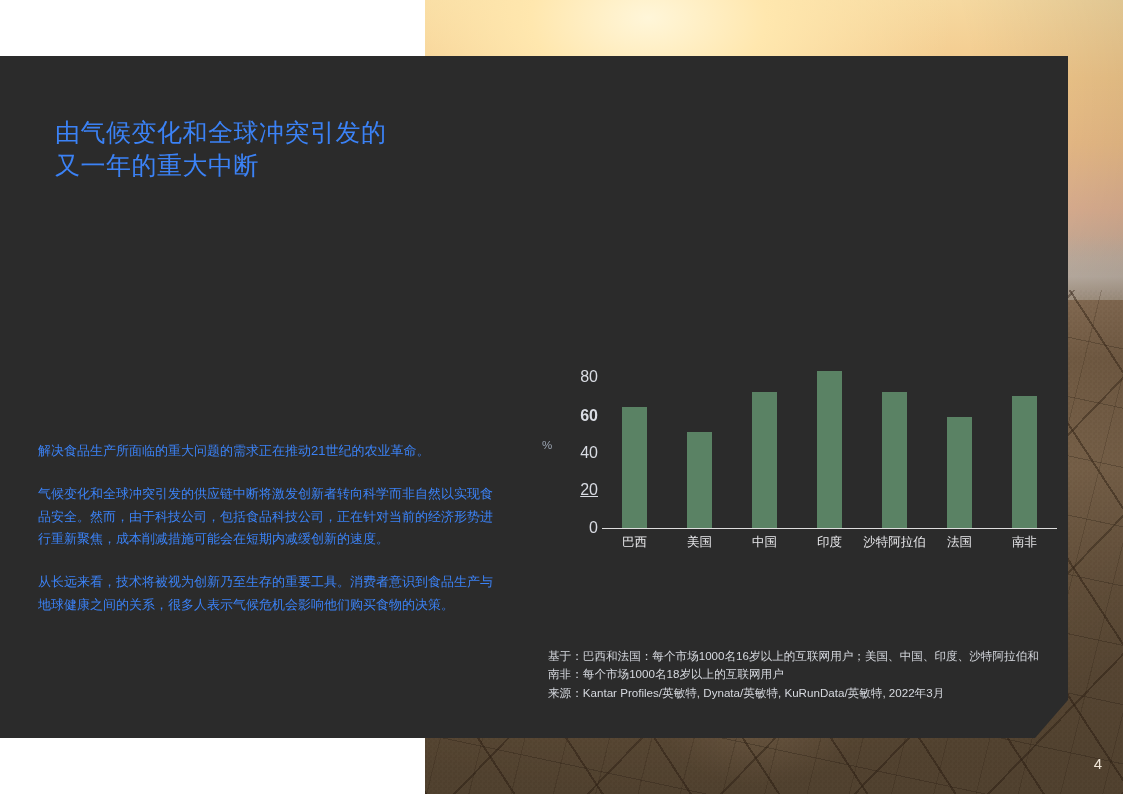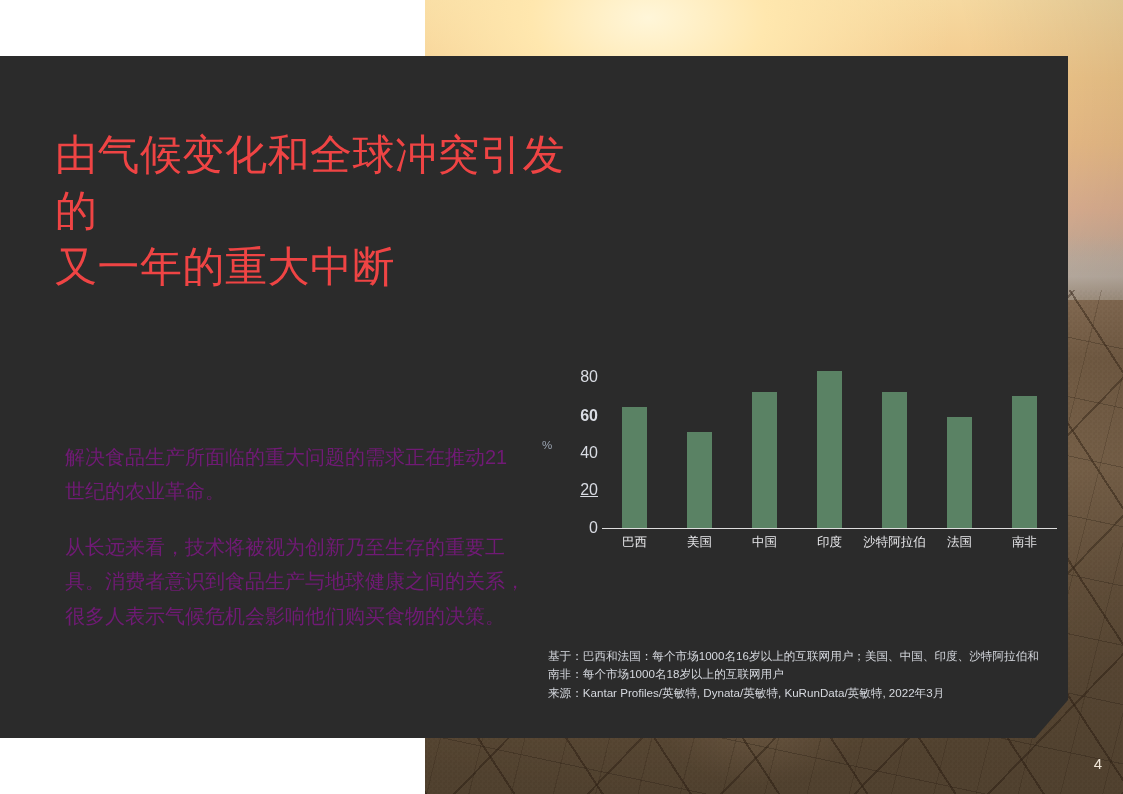--- a/index.html
+++ b/index.html
@@ -57,28 +57,28 @@
   
   #panel{
     position:absolute;left:0;top:56px;width:1068px;height:682px;
     background:#2b2b2b;
     clip-path:polygon(0 0, 1068px 0, 1068px 644px, 1035px 682px, 0 682px);
   }
 
   
   #headline{
     position:absolute;left:55px;top:99px;width:520px;
-    color:#ef4444;font-size:42px;line-height:1.33;font-weight:400;
+    color:#3b82f6;font-size:25px;line-height:1.33;font-weight:400;
     letter-spacing:.5px;white-space:pre-line;
   }
 
   
   #body-copy{
-    position:absolute;left:65px;top:440px;width:460px;
-    color:#701a75;font-size:20px;line-height:1.72;
+    position:absolute;left:38px;top:440px;width:460px;
+    color:#3b82f6;font-size:13px;line-height:1.72;
   }
   #body-copy p{margin:0 0 21px 0;}
   #body-copy p:last-child{margin-bottom:0;}
 
   
   #chart-block{position:absolute;left:540px;top:338px;width:520px;}
 
   #chart-title{
     color:#ffffff;font-size:13.2px;line-height:1.62;text-align:center;
     font-weight:700;width:500px;margin:0 auto;white-space:pre-line;
@@ -142,20 +142,21 @@
   <div id="bg-vignette"></div>
 </div>
 
 <div id="panel"></div>
 
 <h1 id="headline">由气候变化和全球冲突引发的
 又一年的重大中断</h1>
 
 <div id="body-copy">
   <p>解决食品生产所面临的重大问题的需求正在推动21世纪的农业革命。</p>
+  <p>气候变化和全球冲突引发的供应链中断将激发创新者转向科学而非自然以实现食品安全。然而，由于科技公司，包括食品科技公司，正在针对当前的经济形势进行重新聚焦，成本削减措施可能会在短期内减缓创新的速度。</p>
   <p>从长远来看，技术将被视为创新乃至生存的重要工具。消费者意识到食品生产与地球健康之间的关系，很多人表示气候危机会影响他们购买食物的决策。</p>
 </div>
 
 <div id="chart-block">
 
 
   <div id="plot">
 
     <div id="pct-label">%</div>
 

